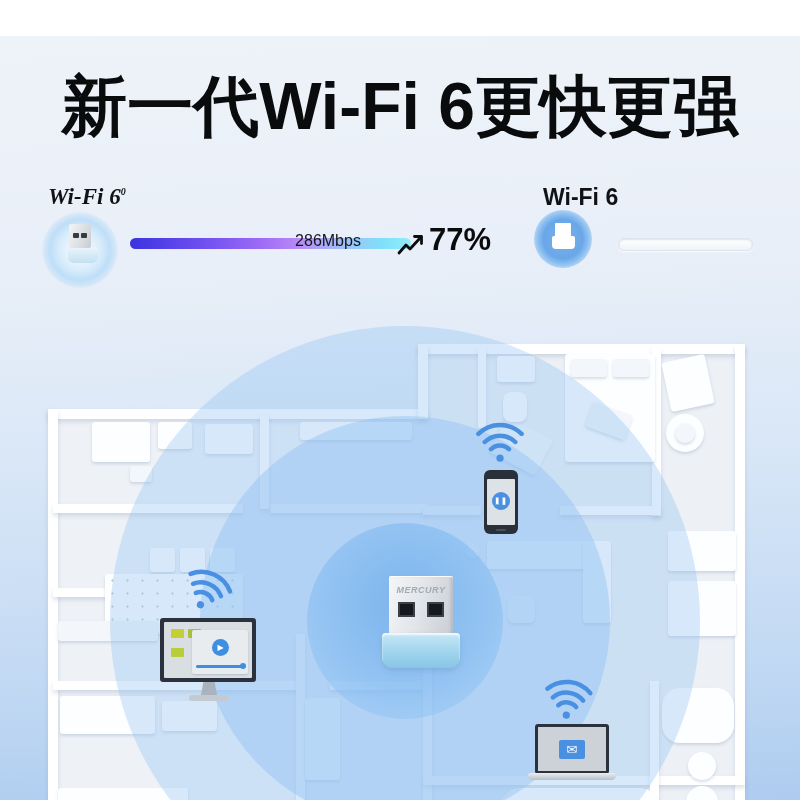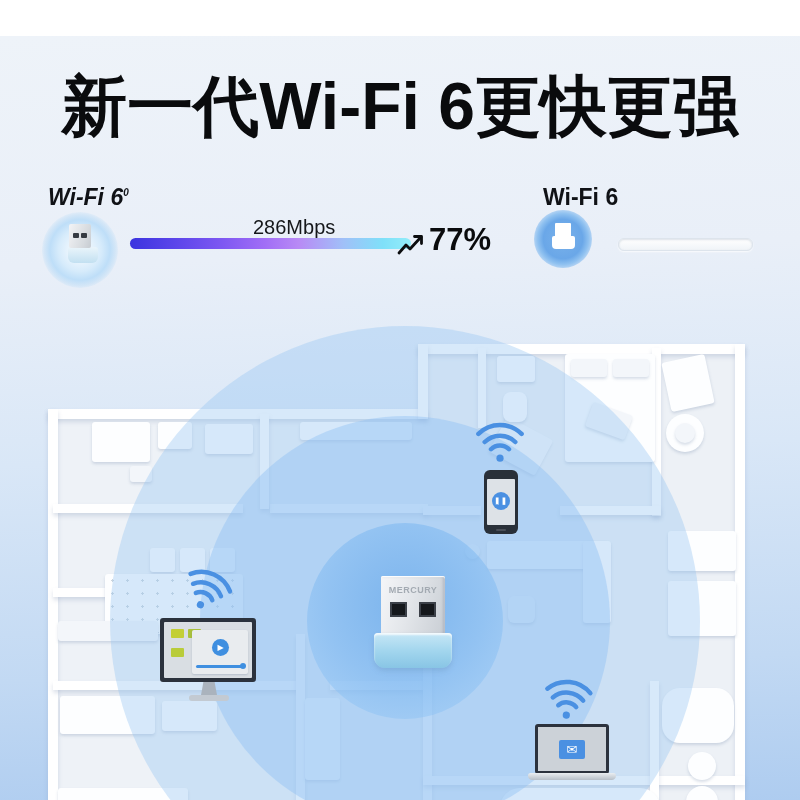--- a/index.html
+++ b/index.html
@@ -25,21 +25,21 @@
   .glow4{position:absolute;left:534px;top:174px;width:58px;height:58px;border-radius:50%;
     background:radial-gradient(circle,#79b1ea 0%,#6aa7e8 48%,#8fc1f0 62%,rgba(160,200,243,.45) 76%,rgba(160,200,243,0) 84%);}
   .w4-usb{position:absolute;left:50%;top:13px;transform:translateX(-50%);width:24px;}
   .w4-conn{width:16px;height:14px;margin:0 auto;background:#fff;border-radius:1px;}
   .w4-body{width:23px;height:13px;margin:-1px auto 0;background:#fff;border-radius:2px 2px 4px 4px;}
   .bar6{position:absolute;left:130px;top:202px;width:281px;height:11px;border-radius:6px;
     background:linear-gradient(90deg,#3b34df 0%,#5b45ea 16%,#7e58f2 33%,#a16ef6 48%,#b88af5 60%,#a0c0f8 76%,#7fe0f9 90%,#93edf9 100%);}
   .bar4{position:absolute;left:618px;top:202px;width:133px;height:11px;border-radius:6px;
     background:linear-gradient(#ffffff,#f0f4f8);border:1px solid #dde4ec;
     box-shadow:inset 0 1px 2px rgba(140,155,175,.3),0 1px 2px rgba(255,255,255,.8);}
-  .speed{position:absolute;top:180px;font-size:20px;color:#15171a;text-align:left;font-weight:500;}
+  .speed{position:absolute;top:196px;font-size:16px;color:#15171a;text-align:center;font-weight:500;}
   .speed6{left:253px;width:150px;} .speed4{left:601px;width:152px;}
   .gain{position:absolute;left:429px;top:186px;font-size:31px;font-weight:900;color:#0a0b0d;}
   .trend{position:absolute;left:397px;top:196px;}
   
   .floor{position:absolute;background:#eef2f7;}
   .wall{position:absolute;background:#ffffff;box-shadow:0 3px 4px rgba(120,140,175,.25);}
   .furn{position:absolute;background:#fdfeff;border-radius:3px;box-shadow:0 2px 3px rgba(130,150,180,.3);}
   .furn.soft{background:#f3f6fa;}
   .round{border-radius:50%;}
   .speckle{background-image:radial-gradient(circle,#ccd5de 1px,transparent 1.3px);background-size:15px 13px;}
@@ -70,21 +70,21 @@
   .bubble .bars{position:absolute;left:0;top:5px;width:100%;text-align:center;color:#fff;font-size:7px;letter-spacing:1px;font-weight:bold;}
   .ph-home{position:absolute;left:12px;bottom:3px;width:10px;height:2px;background:#4a4f58;border-radius:1px;}
   .laptop{position:absolute;left:528px;top:688px;width:88px;height:58px;}
   .lap-frame{position:absolute;left:7px;top:0;width:74px;height:50px;background:#2b323d;border-radius:3px;}
   .lap-screen{position:absolute;left:3px;top:3px;width:68px;height:44px;background:#ccd2d8;}
   .mail{position:absolute;left:21px;top:13px;width:26px;height:19px;background:#4a90e2;border-radius:2px;color:#fff;
     font-size:13px;line-height:19px;text-align:center;}
   .lap-base{position:absolute;left:0;top:49px;width:88px;height:7px;border-radius:3px 3px 5px 5px;
     background:linear-gradient(#eaeef1,#b7bfc8);}
   
-  .adapter{position:absolute;left:374px;top:540px;width:78px;height:75px;}
+  .adapter{position:absolute;left:382px;top:540px;width:78px;height:75px;font-style:italic;}
   .conn{position:absolute;left:7px;top:0;width:64px;height:59px;border-radius:2px;
     background:linear-gradient(105deg,#f5f6f8 0%,#e3e6ea 45%,#c9ced4 100%);
     box-shadow:inset 0 1px 1px #fff,inset -2px 0 3px rgba(120,130,145,.35);}
   .brand{position:absolute;left:0;top:9px;width:100%;text-align:center;font-size:9px;font-weight:bold;
     color:#a3aab2;letter-spacing:.5px;}
   .pin{position:absolute;top:26px;width:17px;height:15px;background:#15181c;border-radius:1px;
     box-shadow:inset 0 0 0 2px #3b4048;}
   .pin.l{left:9px;} .pin.r{right:9px;}
   .adp-body{position:absolute;left:0;top:57px;width:78px;height:35px;border-radius:4px 4px 11px 11px;
     background:linear-gradient(180deg,#c7e7f6 0%,#a3d6ee 50%,#88c5e5 100%);
@@ -92,21 +92,21 @@
   .product-label{position:absolute;left:250px;top:696px;width:300px;text-align:center;
     font-size:34px;font-weight:900;color:#0a0b0d;white-space:nowrap;}
 </style>
 </head>
 <body>
 
 <div class="canvas">
 
   <div class="headline">新一代Wi-Fi 6更快更强</div>
 
-  <div class="cmp-label it" style="left:48px;">
+  <div class="cmp-label it" style="left:48px;font-family:Liberation Serif, serif;">
     <span>Wi-Fi 6</span><sup>0</sup>
   </div>
   <div class="glow6">
     <div class="mini-usb">
       <div class="mini-conn">
           <i class="l"></i>
           <i class="r"></i>
         </div>
       <div class="mini-body"></div>
     </div>

